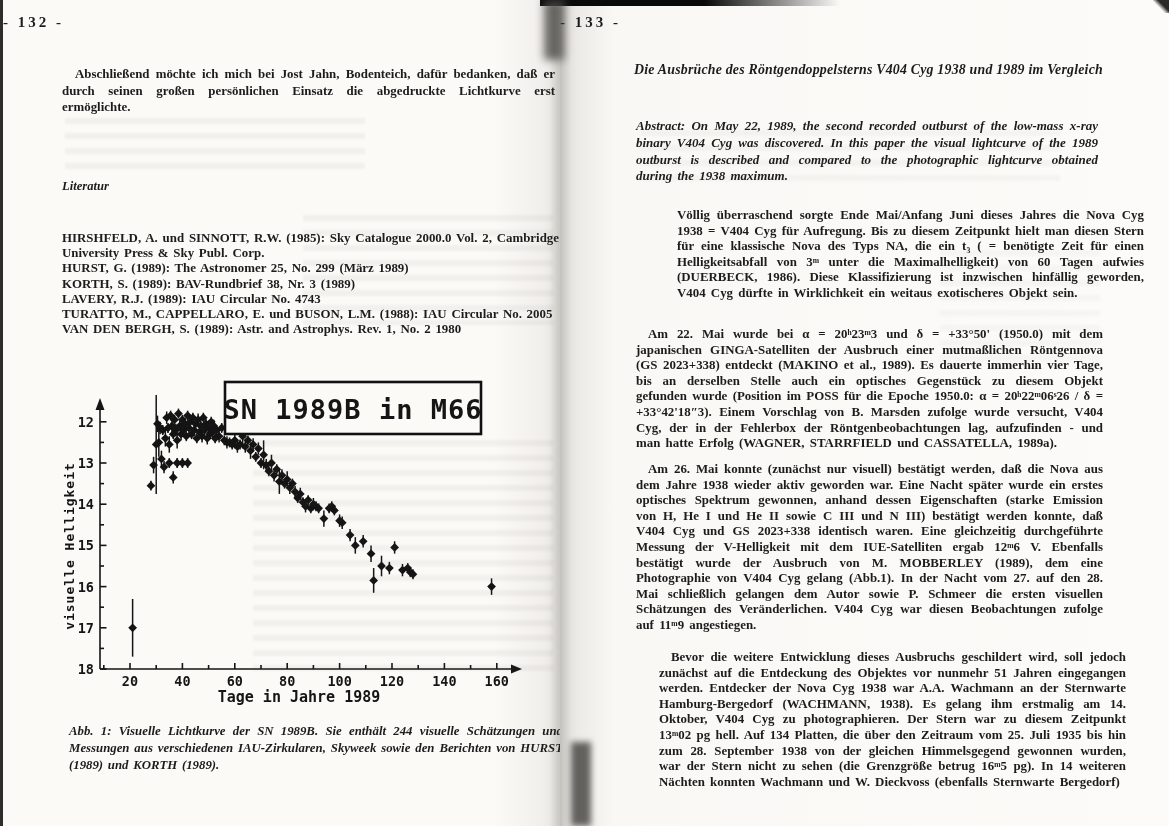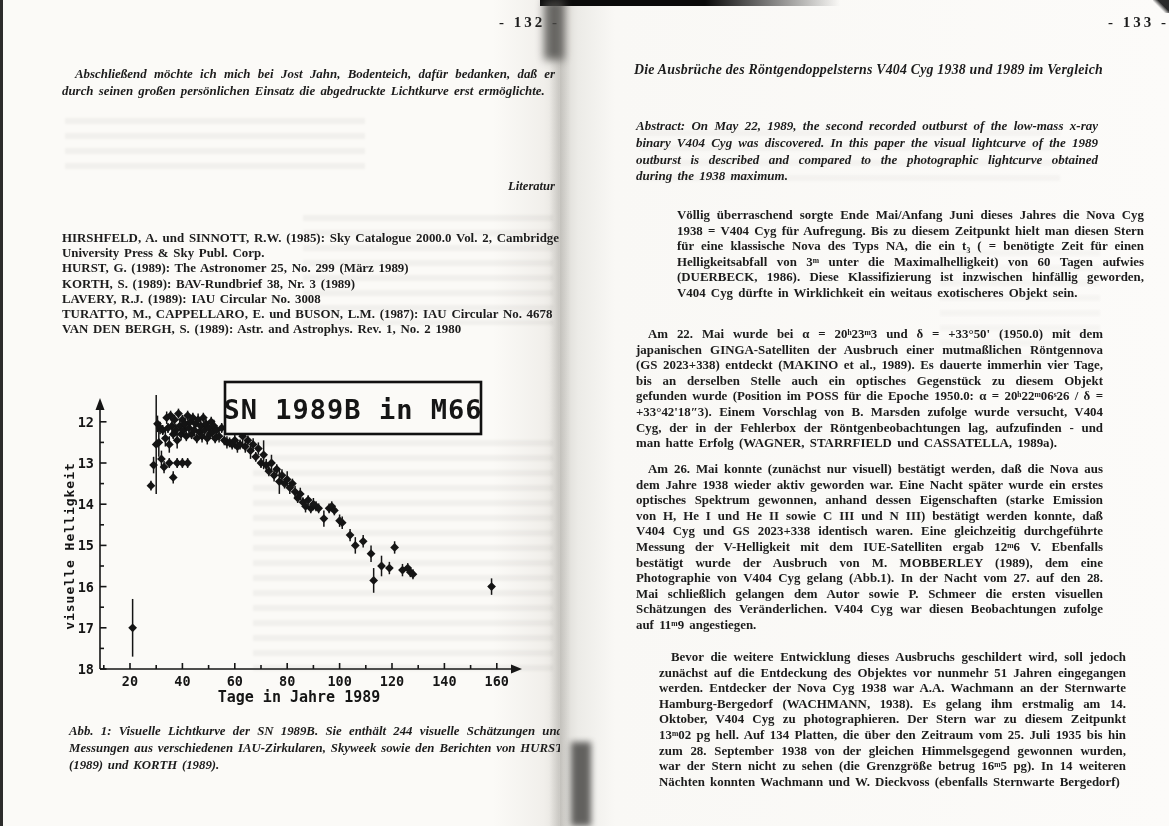--- a/index.html
+++ b/index.html
@@ -15,26 +15,26 @@
   .corner-mark{position:absolute;right:0;top:0;width:16px;height:13px;
                background:linear-gradient(225deg,#2a2a2a 0 38%,rgba(40,40,40,0) 60%);}
   .gutter{position:absolute;left:549px;top:0;width:22px;height:826px;
           background:linear-gradient(90deg,rgba(60,58,54,0) 0,rgba(60,58,54,.28) 45%,rgba(60,58,54,0) 100%);
           opacity:.55;}
   .gutter-top{position:absolute;left:544px;top:0;width:20px;height:60px;background:#4b4a47;filter:blur(4px);opacity:.8;}
   .gutter-bottom{position:absolute;left:571px;top:742px;width:20px;height:84px;background:#4a4947;filter:blur(3px);opacity:.85;}
   .ghost{position:absolute;filter:blur(1.3px);opacity:.5;
          background:repeating-linear-gradient(180deg,rgba(90,88,84,.12) 0 6px,rgba(90,88,84,0) 6px 15px);}
   
-  .pagenum{position:absolute;width:100%;text-align:right;top:14px;font-size:15px;font-weight:700;letter-spacing:3px;}
+  .pagenum{position:absolute;width:100%;text-align:left;top:14px;font-size:15px;font-weight:700;letter-spacing:3px;}
   .body{font-size:12.9px;font-weight:700;line-height:15.6px;text-align:justify;word-spacing:2px;margin:0;}
-  .ack{position:absolute;left:59px;top:66px;width:493px;text-indent:13px;line-height:16.5px;font-style:italic;}
+  .ack{position:absolute;left:59px;top:66px;width:493px;text-indent:13px;line-height:16.5px;}
   .signature{position:absolute;left:59px;top:121px;width:461px;text-align:right;
              font-style:italic;font-weight:700;font-size:12.2px;line-height:12.8px;}
-  .lit-head{position:absolute;left:59px;top:179px;width:493px;text-align:right;
+  .lit-head{position:absolute;left:59px;top:179px;width:493px;text-align:left;
             font-style:italic;font-weight:700;font-size:12.6px;}
   .refs{position:absolute;left:59px;top:208px;width:497px;margin-top:23px;}
   .refs p{margin:0;font-size:12.9px;font-weight:700;line-height:15.2px;text-align:justify;word-spacing:1.5px;}
   .caption{position:absolute;left:59px;top:716px;width:494px;font-style:italic;font-weight:700;
            font-size:12.8px;line-height:17px;text-align:justify;word-spacing:1.5px;margin:7px;}
   figure.chart{position:absolute;left:58px;top:368px;width:462px;height:346px;margin:0;}
   .article-title{position:absolute;left:74px;top:62px;width:478px;margin:0;white-space:nowrap;
                  font-size:13.6px;font-weight:700;font-style:italic;letter-spacing:.2px;
                  transform:scaleX(1.02);transform-origin:left;}
   .abstract{position:absolute;left:76px;top:118px;width:462px;margin:0;font-style:italic;font-weight:700;
@@ -50,22 +50,22 @@
 <div class="scan">
 
   <section class="page left">
     <div class="pagenum">-  132  -</div>
     <p class="body ack">Abschließend möchte ich mich bei Jost Jahn, Bodenteich, dafür bedanken, daß er durch seinen großen persönlichen Einsatz die abgedruckte Lichtkurve erst ermöglichte.</p>
     <div class="lit-head">Literatur</div>
     <div class="refs">
       <p>HIRSHFELD, A. und SINNOTT, R.W. (1985): Sky Catalogue 2000.0 Vol. 2, Cambridge University Press &amp; Sky Publ. Corp.</p>
       <p>HURST, G. (1989): The Astronomer 25, No. 299 (März 1989)</p>
       <p>KORTH, S. (1989): BAV-Rundbrief 38, Nr. 3 (1989)</p>
-      <p>LAVERY, R.J. (1989): IAU Circular No. 3008</p>
-      <p>TURATTO, M., CAPPELLARO, E. und BUSON, L.M. (1987): IAU Circular No. 4678</p>
+      <p>LAVERY, R.J. (1989): IAU Circular No. 4743</p>
+      <p>TURATTO, M., CAPPELLARO, E. und BUSON, L.M. (1988): IAU Circular No. 2005</p>
       <p>VAN DEN BERGH, S. (1989): Astr. and Astrophys. Rev. 1, No. 2 1980</p>
     </div>
     <figure class="chart">
       <svg id="lc" width="462" height="346" viewBox="0 0 462 346">
           <line stroke="#151515" stroke-width="1.6" x1="39" y1="301" x2="452" y2="301"></line>
           <polygon points="450,296.5 450,305.5 461,301" fill="#151515"></polygon>
           <line stroke="#151515" stroke-width="1.6" x1="39" y1="301" x2="39" y2="40"></line>
           <polygon points="34.5,42 43.5,42 39,30" fill="#151515"></polygon>
           <line stroke="#151515" stroke-width="1.6" x1="42.8" y1="301" x2="42.8" y2="297"></line>
           <line stroke="#151515" stroke-width="1.6" x1="69" y1="301" x2="69" y2="295"></line>

